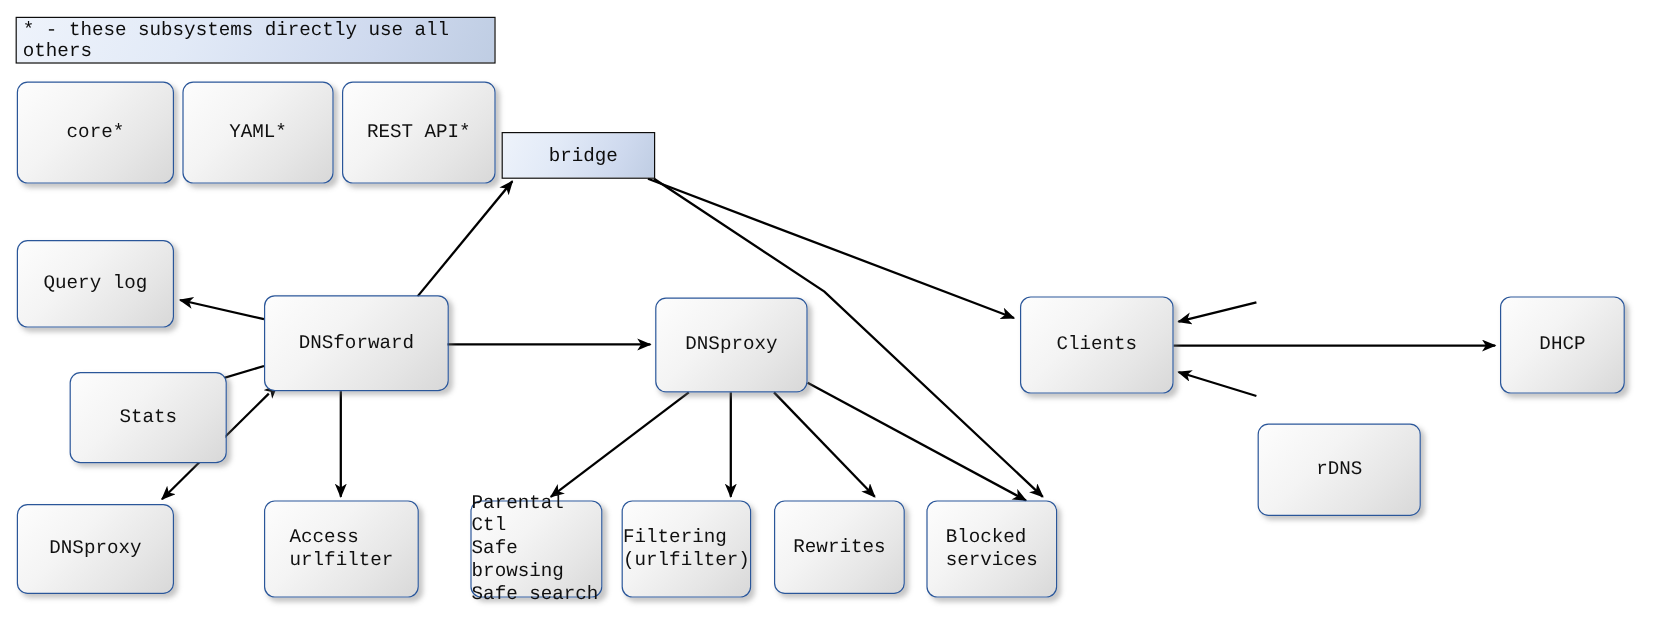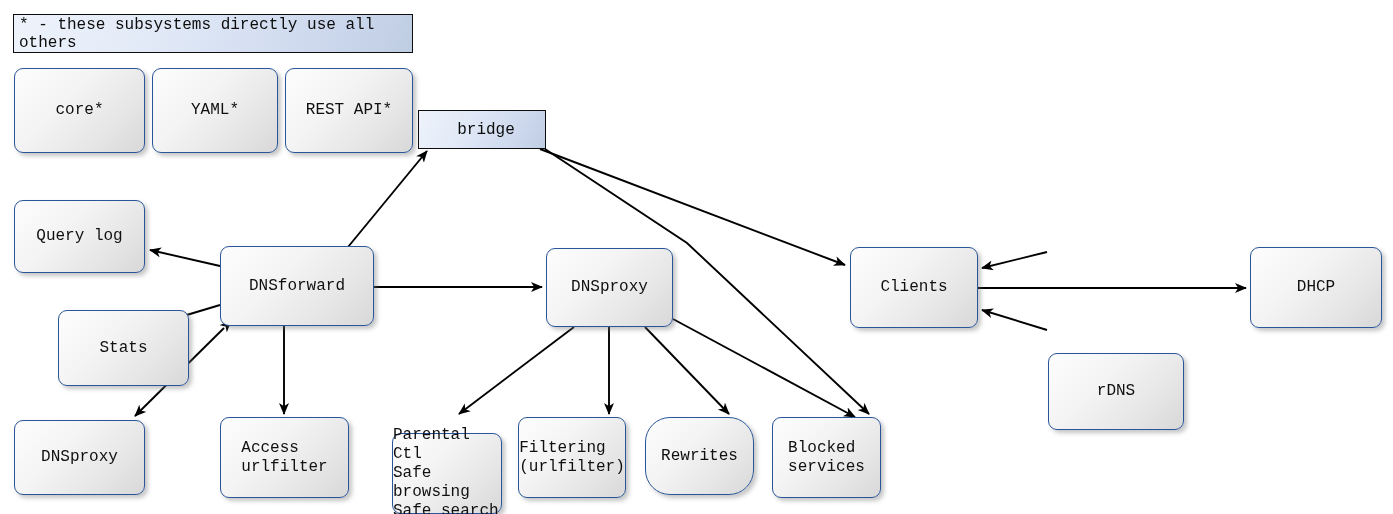--- a/index.html
+++ b/index.html
@@ -145,40 +145,40 @@
   </div>
   <div class="node" style="left:220px; top:417px; width:129px; height:81px;">
     <span>Access
 urlfilter</span>
   </div>
 
   <div class="node" style="left:546px; top:248px; width:127px; height:79px;">
     <span>DNSproxy</span>
   </div>
 
-  <div class="node" style="left:392px; top:417px; width:110px; height:81px;margin-top:16px;">
+  <div class="node" style="left:392px; top:417px; width:110px; height:81px;">
     <span>Parental Ctl
 Safe browsing
 Safe search</span>
   </div>
   <div class="node" style="left:518px; top:417px; width:108px; height:81px;">
     <span>Filtering
 (urlfilter)</span>
   </div>
-  <div class="node" style="left:645px; top:417px; width:109px; height:78px;border-radius:25px;">
+  <div class="node" style="left:645px; top:417px; width:109px; height:78px;">
     <span>Rewrites</span>
   </div>
   <div class="node" style="left:772px; top:417px; width:109px; height:81px;">
     <span>Blocked
 services</span>
   </div>
 
   <div class="node" style="left:850px; top:247px; width:128px; height:81px;">
     <span>Clients</span>
   </div>
   <div class="node" style="left:1048px; top:309px; width:136px; height:77px;margin-top:44px;">
     <span>rDNS</span>
   </div>
-  <div class="node" style="left:1250px; top:247px; width:132px; height:81px;">
+  <div class="node" style="left:1250px; top:247px; width:104px; height:81px;">
     <span>DHCP</span>
   </div>
 
 </div>
 
 </body></html>

